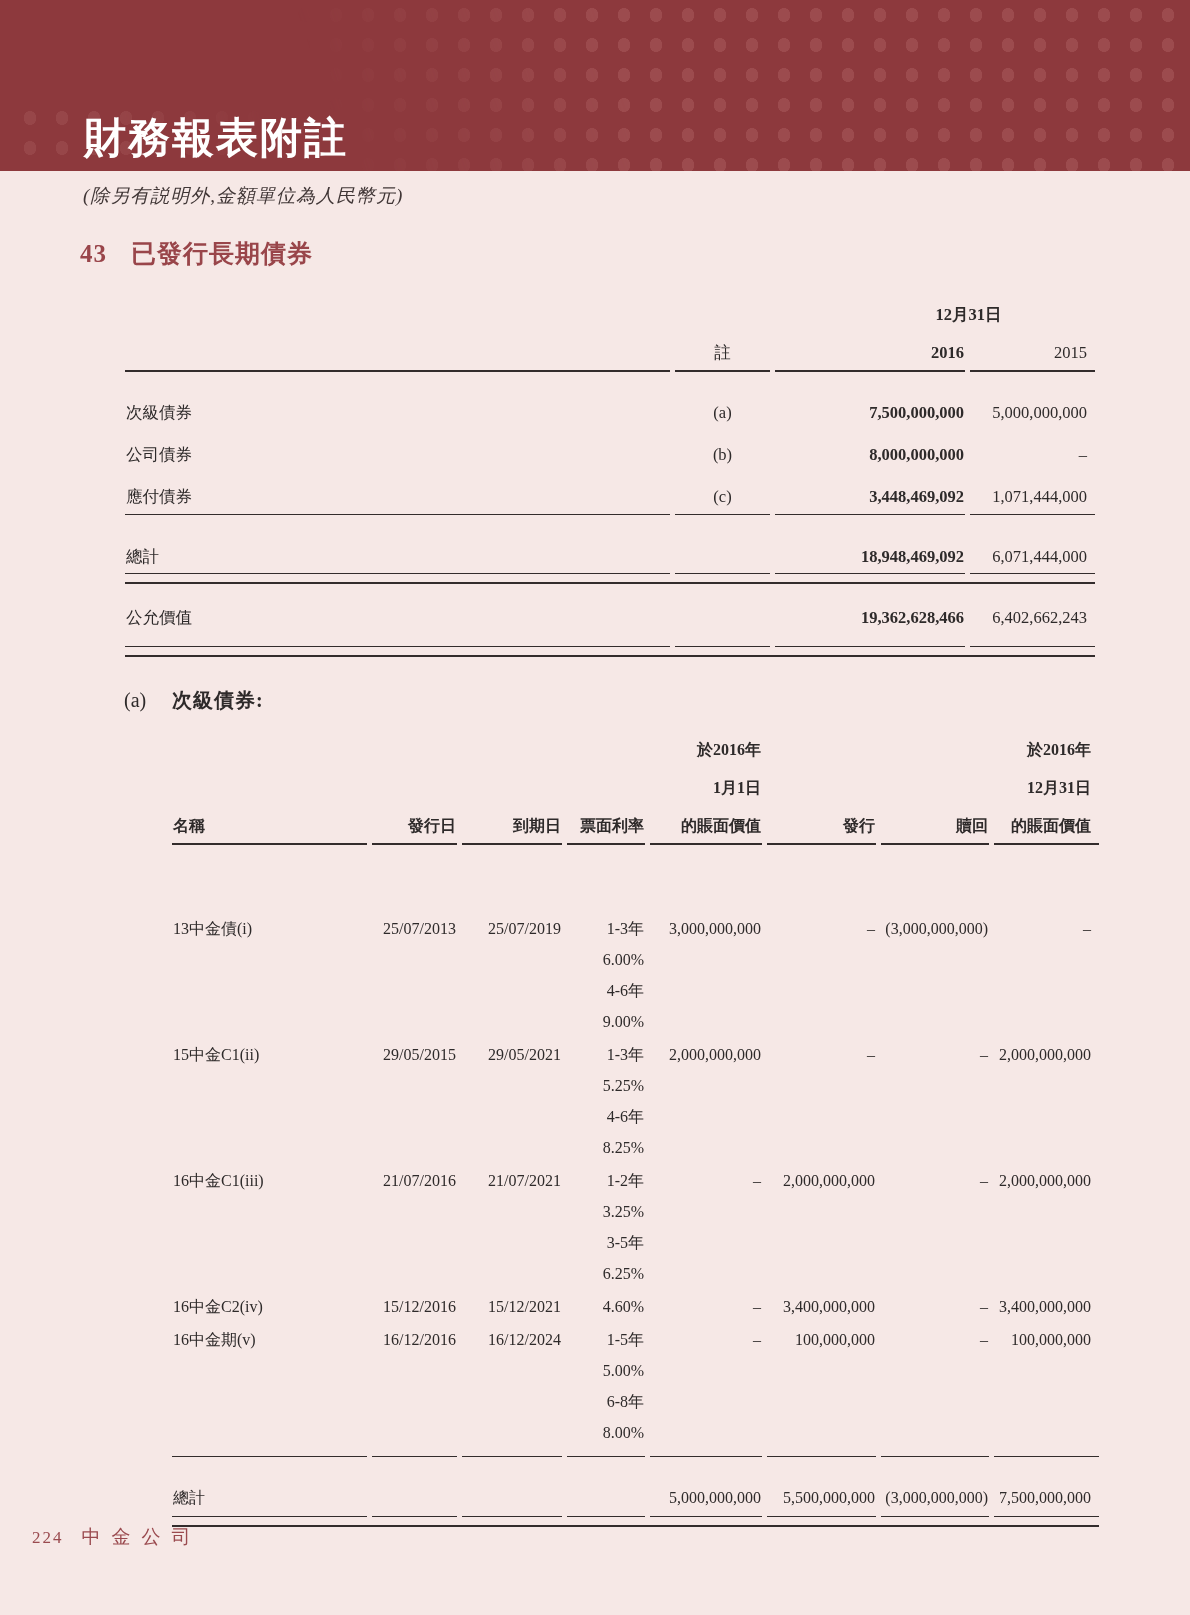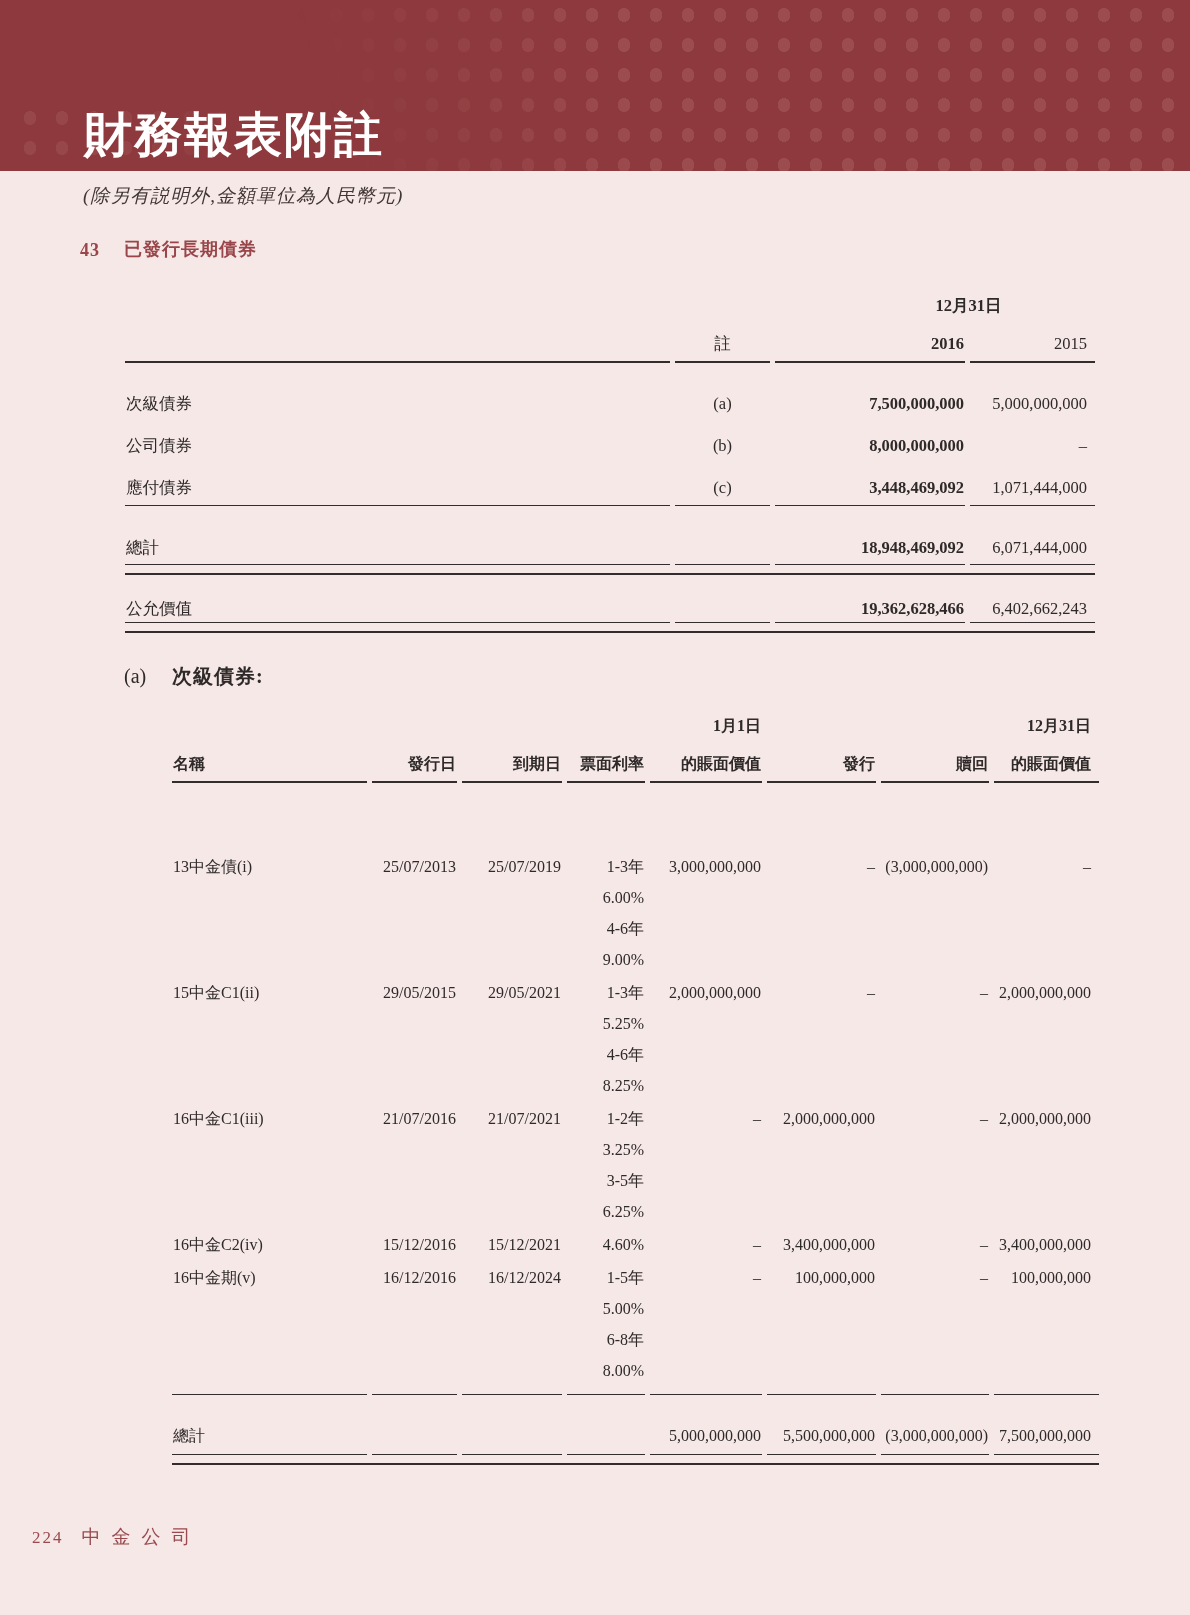--- a/index.html
+++ b/index.html
@@ -23,28 +23,28 @@
   }
   .dots-corner{
     position:absolute;left:14px;bottom:2px;width:300px;height:66px;
     background-image:radial-gradient(ellipse 9px 10px at 16px 15px,#974649 68%,rgba(151,70,73,0) 72%);
     background-size:32px 30px;
     -webkit-mask-image:linear-gradient(80deg,#000 30%,rgba(0,0,0,0) 85%);
     mask-image:linear-gradient(80deg,#000 30%,rgba(0,0,0,0) 85%);
   }
   .banner-title{
     position:absolute;left:84px;bottom:12px;
-    color:#ffffff;font-size:48px;font-weight:700;letter-spacing:2px;line-height:1;
+    color:#ffffff;font-size:42px;font-weight:700;letter-spacing:2px;line-height:1;
   }
 
   .unit-note{margin:12px 0 0 83px;font-style:italic;font-size:19px;color:#403636;letter-spacing:1px;}
 
   .section-heading{
-    margin:28px 0 0 80px;display:flex;align-items:flex-end;
-    color:#99454a;font-size:18px;font-weight:700;letter-spacing:1px;
+    margin:28px 0 0 80px;display:flex;align-items:center;
+    color:#99454a;font-size:25px;font-weight:700;letter-spacing:1px;
   }
   .section-heading .num{margin-right:24px;}
 
   
   table{border-collapse:separate;border-spacing:5px 0;table-layout:fixed;}
   td{font-size:16.5px;line-height:1;overflow:visible;white-space:nowrap;}
   .r{text-align:right;}
   .c{text-align:center;}
   .b{font-weight:700;}
   .rule2 td{border-bottom:2px solid #332c2c;}
@@ -53,21 +53,21 @@
 
   
   .t1{width:980px;margin:22px 0 0 120px;}
   .t1 .hdr-top td{height:30px;vertical-align:bottom;padding-bottom:8px;}
   .t1 .hdr-cols td{height:29px;vertical-align:bottom;padding-bottom:9px;}
   .t1 .body td{height:32px;vertical-align:bottom;padding-bottom:9px;}
   .t1 tr.first td{padding-top:17px;}
   .t1 .spacer td{height:14px;}
   .t1 .thin-spacer td{height:6px;}
   .t1 .total td{height:33px;vertical-align:bottom;padding-bottom:8px;}
-  .t1 .fair td{height:25px;vertical-align:bottom;padding-bottom:5px;}
+  .t1 .fair td{height:25px;vertical-align:bottom;padding-bottom:20px;}
   .t1 td.last{padding-right:8px;}
   .t1 .date-span{text-align:center;padding-left:68px;}
 
   
   .sub-heading{
     margin:30px 0 0 124px;display:flex;align-items:baseline;
     font-size:20px;color:#2e2a2a;
   }
   .sub-heading .marker{width:48px;font-weight:400;}
   .sub-heading .ttl{font-weight:700;letter-spacing:1px;}
@@ -182,20 +182,30 @@
       <col style="width:195px">
         <col style="width:85px">
         <col style="width:100px">
         <col style="width:78px">
       <col style="width:112px">
         <col style="width:109px">
         <col style="width:108px">
         <col style="width:105px">
     </colgroup>
     <tbody>
+        <tr class="hdr">
+      <td></td>
+          <td></td>
+          <td></td>
+          <td></td>
+      <td class="r b">於2016年</td>
+      <td></td>
+          <td></td>
+      <td class="r b last">於2016年</td>
+    </tr>
     <tr class="hdr">
       <td></td>
           <td></td>
           <td></td>
           <td></td>
       <td class="r b">1月1日</td>
       <td></td>
           <td></td>
       <td class="r b last">12月31日</td>
     </tr>

